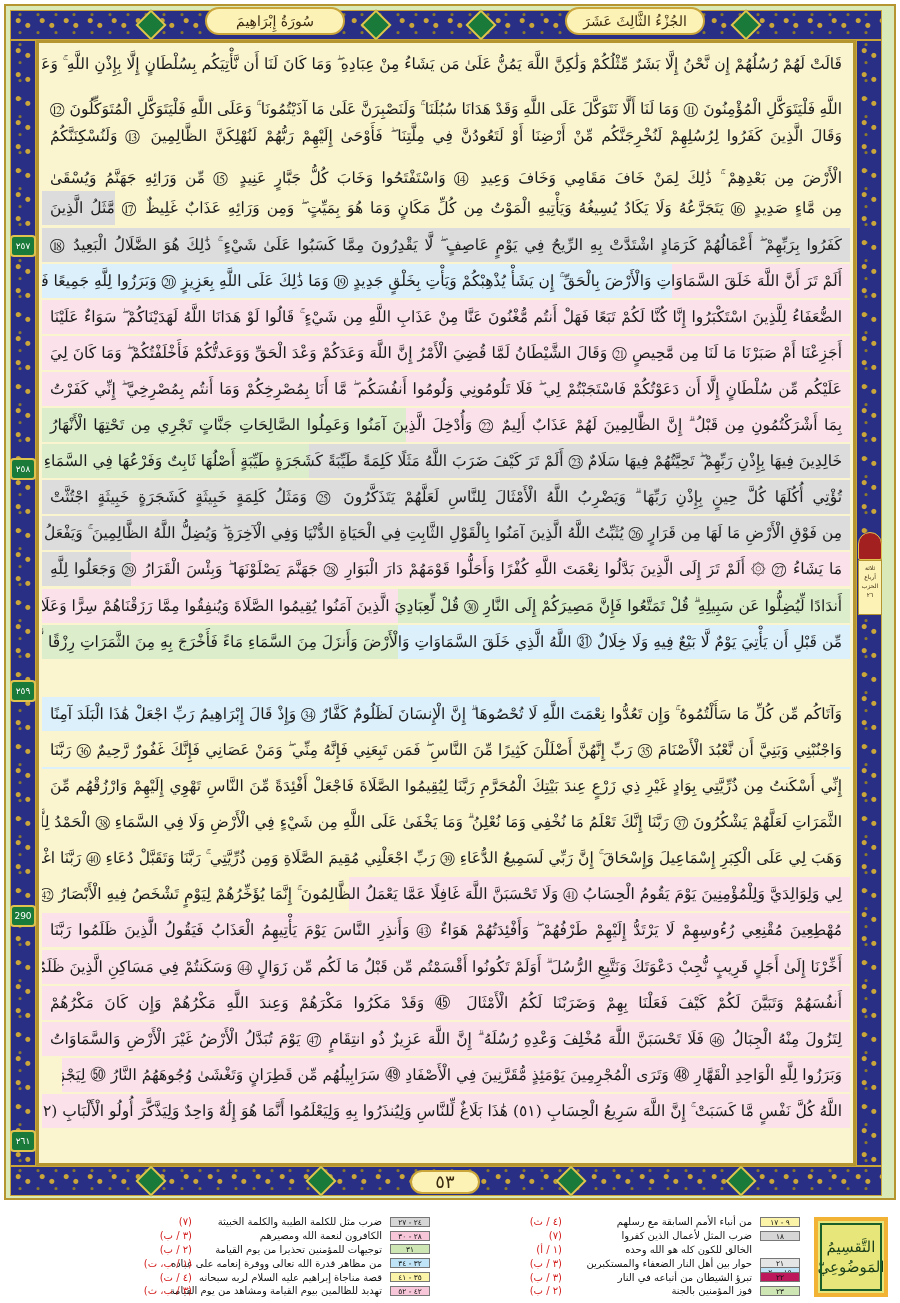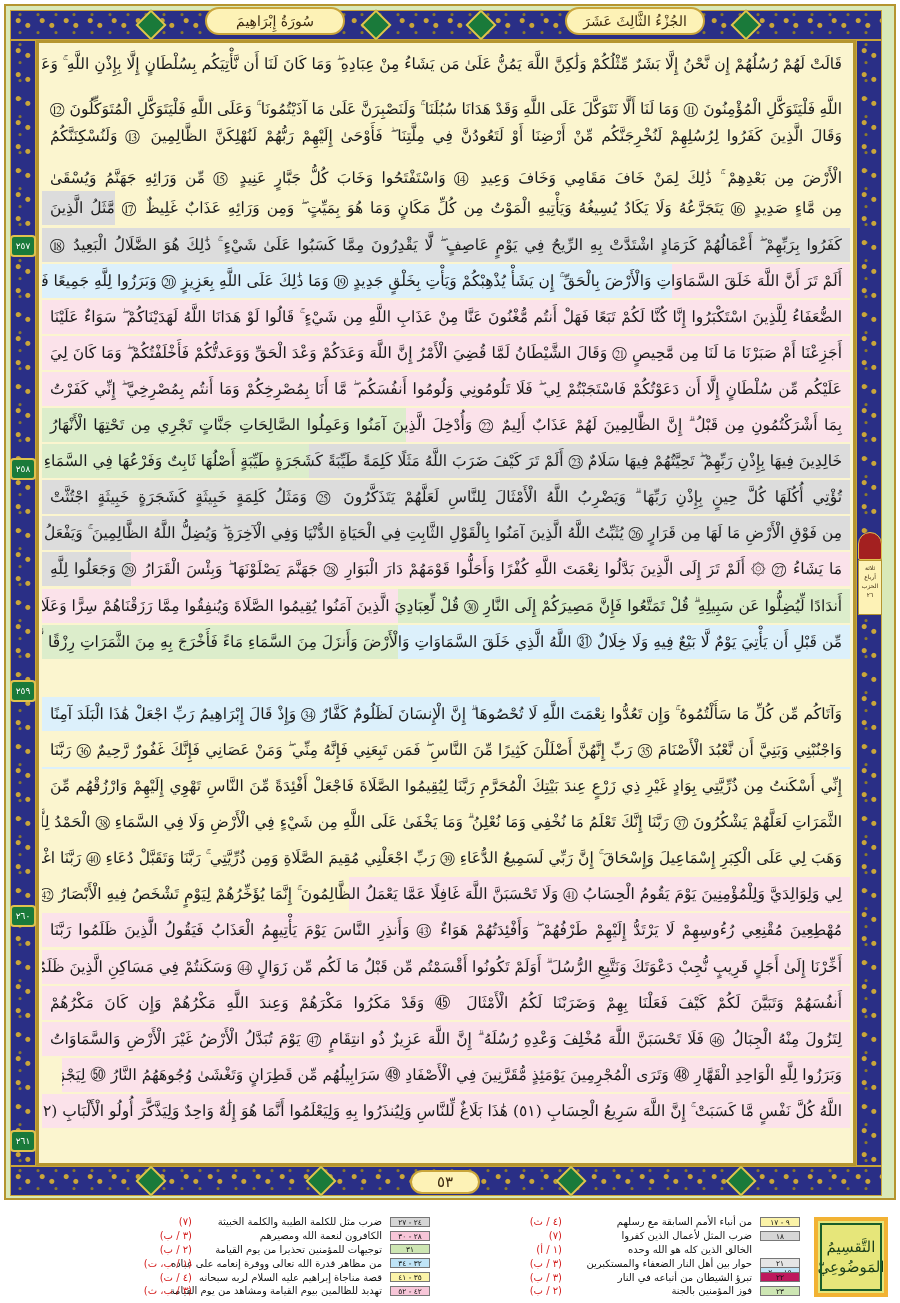--- a/index.html
+++ b/index.html
@@ -40,21 +40,21 @@
   .c-pink { background: #fbe2ea; }
   .c-green { background: #dcedcb; }
 
   .line-text { position: absolute; right: 8px; left: 8px; text-align: justify; text-align-last: justify; }
 
   .side-marker { position: absolute; width: 26px; height: 22px; background: #1a7a3a; border: 2px solid #e0c24e; color: #fff; font-size: 9px; line-height: 18px; text-align: center; box-sizing: border-box; font-family: "DejaVu Sans", sans-serif; border-radius: 4px; }
 
   .hizb-box { position: absolute; left: 858px; top: 560px; width: 24px; height: 55px; background: #fdf2b6; border: 1px solid #b5952f; font-size: 6px; text-align: center; line-height: 9px; color: #3d2b10; box-sizing: border-box; padding-top: 2px; }
   .hizb-dome { position: absolute; left: 858px; top: 532px; width: 24px; height: 28px; background: #a32020; border-radius: 12px 12px 2px 2px; border: 1px solid #e0c24e; box-sizing: border-box; }
 
-  .page-num { position: absolute; left: 410px; top: 1170px; width: 70px; height: 24px; background: #fdf2b6; border: 2px solid #c9a53a; border-radius: 12px; text-align: center; line-height: 20px; font-size: 15px; color: #3d2b10; box-sizing: border-box; font-family: "DejaVu Sans", sans-serif; }
+  .page-num { position: absolute; left: 410px; top: 1170px; width: 70px; height: 24px; background: #fdf2b6; border: 2px solid #c9a53a; border-radius: 12px; text-align: center; line-height: 20px; font-size: 18px; color: #3d2b10; box-sizing: border-box; font-family: "DejaVu Sans", sans-serif; }
 
   
   .legend { position: absolute; top: 1213px; left: 0; width: 900px; height: 90px; direction: rtl; }
   .legend-title { position: absolute; right: 12px; top: 4px; width: 74px; height: 80px; background: #e6e67a; border: 4px solid #f2b233; outline: 2px solid #1a5e2a; outline-offset: -8px; box-sizing: border-box; display: flex; align-items: center; justify-content: center; text-align: center; font-family: "DejaVu Serif", serif; font-size: 15px; color: #1a3d1a; line-height: 20px; }
   .legend-col { position: absolute; top: 2px; }
   .legend-row { height: 13.8px; display: flex; align-items: center; font-size: 10px; color: #111; white-space: nowrap; }
   .range-box { width: 40px; height: 10px; border: 1px solid #777; font-size: 7.5px; line-height: 10px; text-align: center; margin-left: 8px; box-sizing: border-box; direction: rtl; font-family: "DejaVu Sans", sans-serif; }
   .topic { width: 190px; font-family: "DejaVu Sans", sans-serif; font-size: 10px; }
   .ref { color: #d42020; font-size: 10px; font-family: "DejaVu Sans", sans-serif; }
 </style>
@@ -212,21 +212,21 @@
     <div class="line" style="top: 1050.9px;">
       <div class="seg c-pink" style="right: 0%; width: 100%;"></div>
       <div class="line-text">اللَّهُ كُلَّ نَفْسٍ مَّا كَسَبَتْ ۚ إِنَّ اللَّهَ سَرِيعُ الْحِسَابِ (٥١) هَٰذَا بَلَاغٌ لِّلنَّاسِ وَلِيُنذَرُوا بِهِ وَلِيَعْلَمُوا أَنَّمَا هُوَ إِلَٰهٌ وَاحِدٌ وَلِيَذَّكَّرَ أُولُو الْأَلْبَابِ (٥٢)</div>
     </div>
   </div>
 
 <div id="side-markers">
     <div class="side-marker" style="left: 10px; top: 235px;">٢٥٧</div>
     <div class="side-marker" style="left: 10px; top: 458px;">٢٥٨</div>
     <div class="side-marker" style="left: 10px; top: 680px;">٢٥٩</div>
-    <div class="side-marker" style="left: 10px; top: 905px;">٢٦٠</div>
+    <div class="side-marker" style="left: 10px; top: 905px;">290</div>
     <div class="side-marker" style="left: 10px; top: 1130px;">٢٦١</div>
   </div>
 
 <div class="hizb-dome"></div>
 <div class="hizb-box">
   <div>ثلاثة أرباع</div>
   <div>الحزب</div>
   <div>٢٦</div>
 </div>
 
@@ -247,21 +247,21 @@
         <span class="topic">من أنباء الأمم السابقة مع رسلهم</span>
         <span class="ref">(٤ / ث)</span>
       </div>
       <div class="legend-row">
         <span class="range-box" style="background: rgb(214, 214, 214);">١٨</span>
         <span class="topic">ضرب المثل لأعمال الذين كفروا</span>
         <span class="ref">(٧)</span>
       </div>
       <div class="legend-row">
         <span class="range-box" style="background: rgb(191, 228, 247); margin-top: 44px;">١٩ - ٢٠</span>
-        <span class="topic">الخالق الذين كله هو الله وحده</span>
+        <span class="topic">الخالق للكون كله هو الله وحده</span>
         <span class="ref">(١ / أ)</span>
       </div>
       <div class="legend-row">
         <span class="range-box" style="background: #e5e5e5;">٢١</span>
         <span class="topic">حوار بين أهل النار الضعفاء والمستكبرين</span>
         <span class="ref">(٣ / ب)</span>
       </div>
       <div class="legend-row">
         <span class="range-box" style="background: #be185d;">٢٢</span>
         <span class="topic">تبرؤ الشيطان من أتباعه في النار</span>

